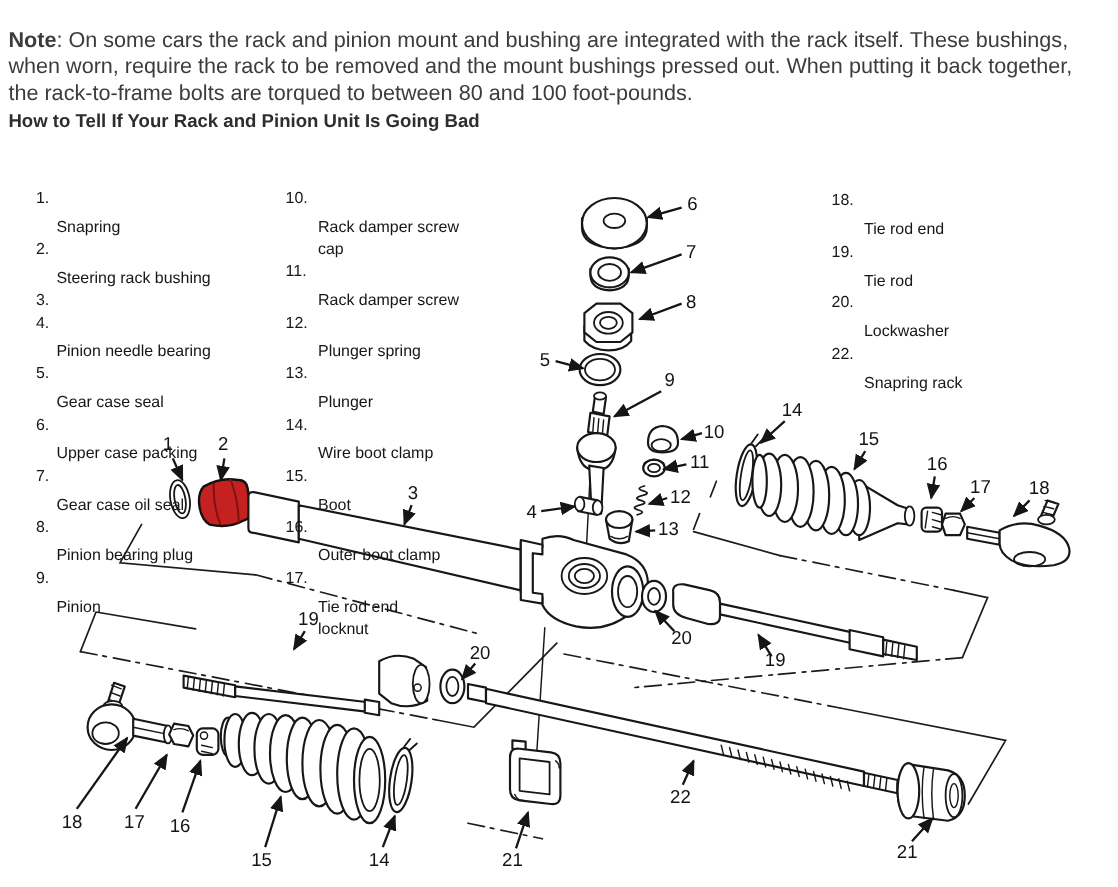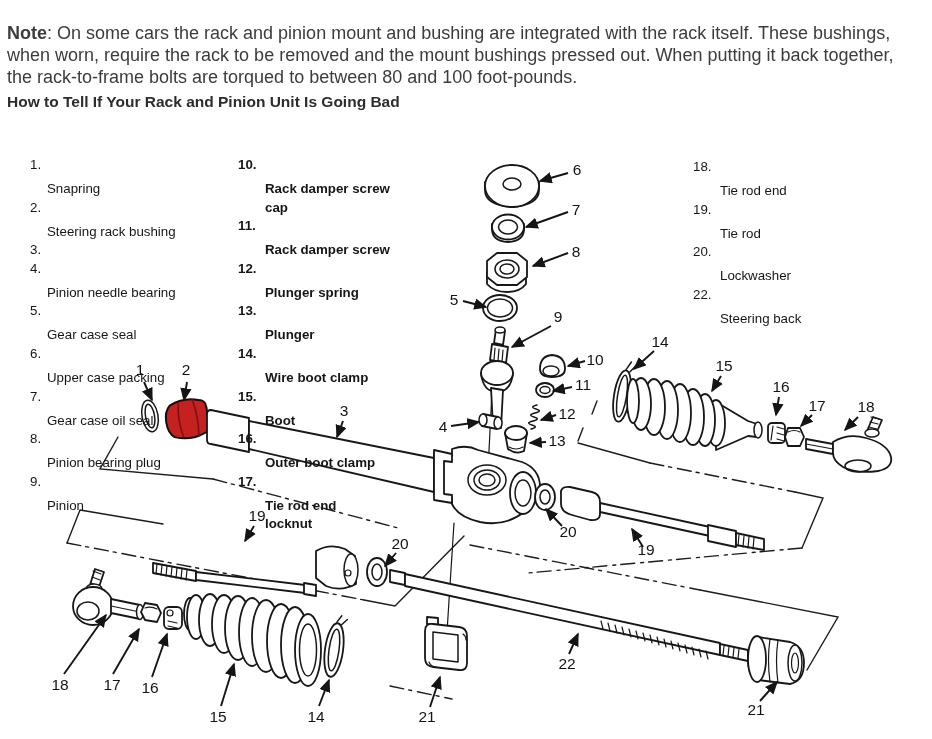--- a/index.html
+++ b/index.html
@@ -3,21 +3,21 @@
 <meta charset="utf-8">
 <style>
   html,body{margin:0;padding:0;background:#fff;}
   #page{position:relative;width:932px;height:739px;background:#ffffff;overflow:hidden;
         font-family:"Liberation Sans",sans-serif;color:#1a1a1a;}
   .note{position:absolute;left:7px;top:4px;width:903px;font-size:18px;line-height:22px;color:#3c3c3c;}
   .note .nb{font-weight:bold;}
   .heading{position:absolute;left:7px;top:80px;font-size:15.5px;font-weight:bold;color:#2d2d2d;}
   .plist{position:absolute;font-size:13.3px;line-height:18.6px;color:#161616;}
   .col1{left:30px;top:156px;width:208px;}
-  .col2{left:238px;top:156px;width:186px;font-weight:bold;}
+  .col2{left:238px;top:156px;width:186px;}
   .col3{left:693px;top:158px;width:200px;}
   .pitem{display:flex;}
   .pnum{flex:0 0 17px;}
   .col2 .pnum,.col3 .pnum{flex:0 0 27px;}
   .plabel{white-space:pre-line;margin-top:24px;}
   svg.diagram{position:absolute;left:0;top:0;width:932px;height:739px;}
   .panel{stroke:#1c1c1c;stroke-width:1.4;fill:none;stroke-linecap:round;}
   .dashdot{stroke-dasharray:14 5 3 6;}
   .fw{fill:#ffffff;stroke:#171717;stroke-width:1.8;stroke-linejoin:round;stroke-linecap:round;}
   .ln{fill:none;stroke:#171717;stroke-width:1.8;stroke-linejoin:round;stroke-linecap:round;}
@@ -410,17 +410,17 @@
     <div class="pitem">
         <span class="pnum">19.</span>
         <span class="plabel">Tie rod</span>
       </div>
     <div class="pitem">
         <span class="pnum">20.</span>
         <span class="plabel">Lockwasher</span>
       </div>
     <div class="pitem">
         <span class="pnum">22.</span>
-        <span class="plabel">Steering back</span>
+        <span class="plabel">Snapring rack</span>
       </div>
   </div>
 
 </div>
 
 </body></html>

